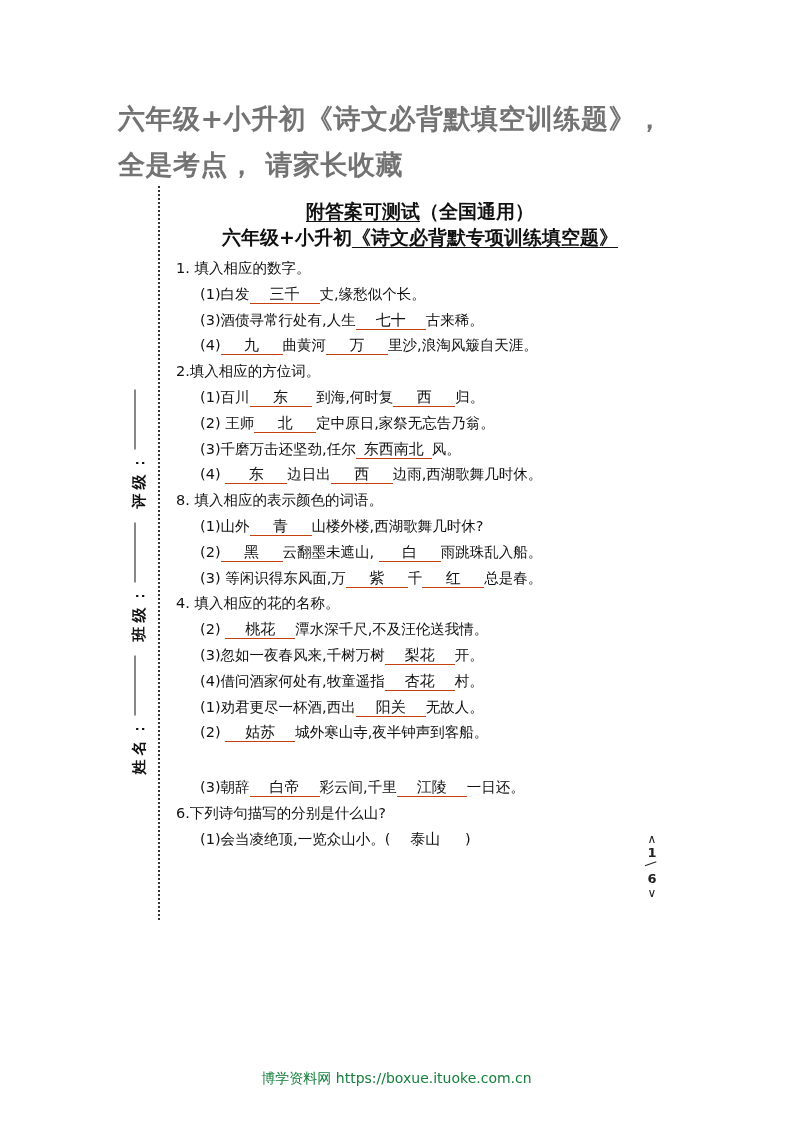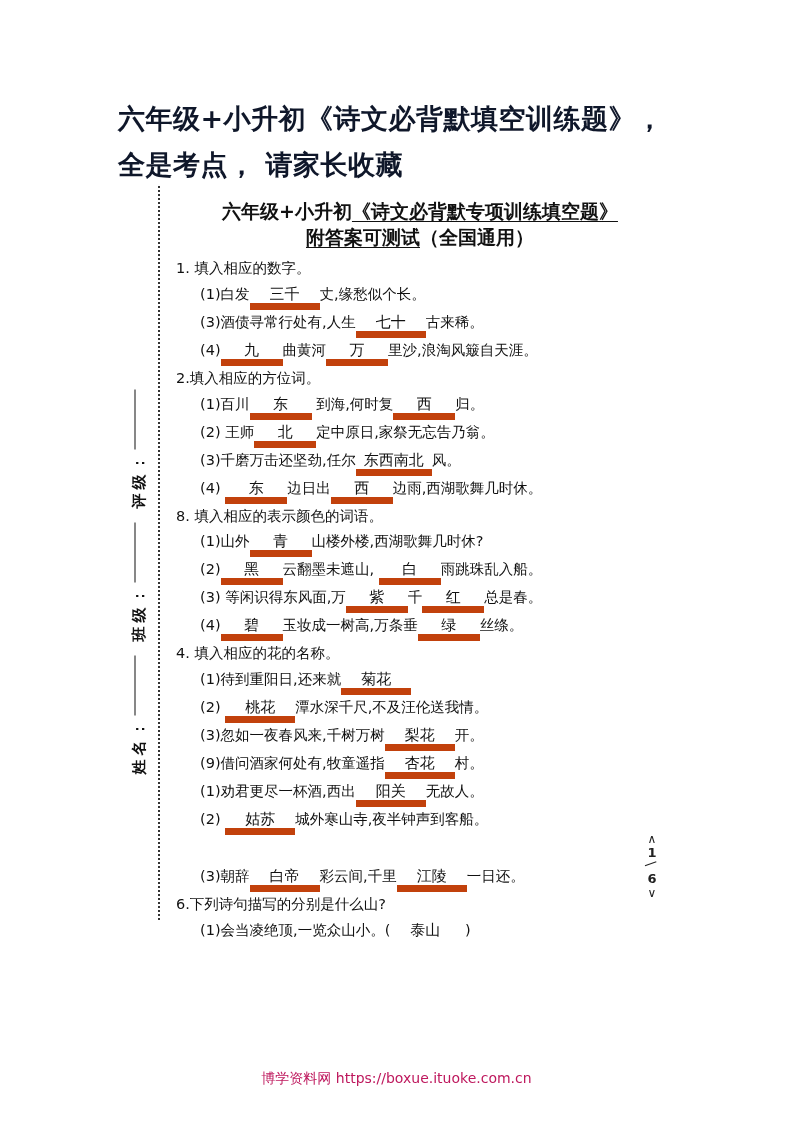--- a/index.html
+++ b/index.html
@@ -1,39 +1,39 @@
 <!DOCTYPE html>
 <html><head>
 <meta charset="utf-8">
 <style>
   html, body { margin: 0; padding: 0; background: #ffffff; }
   body { width: 793px; height: 1122px; position: relative; overflow: hidden;
          font-family: "DejaVu Sans", "Liberation Sans", sans-serif; color: #111; }
   .heading { position: absolute; left: 118px; top: 96px; width: 570px;
-             font-size: 27px; font-weight: bold; line-height: 46px; letter-spacing: 0.5px; color: #0f172a; }
+             font-size: 27px; font-weight: bold; line-height: 46px; letter-spacing: 0.5px; color: #737373; }
   .binding-line { position: absolute; left: 158px; top: 186px; height: 734px; width: 0;
                   border-left: 2px dotted #333; }
   .side-field { position: absolute; left: 124px; top: 370px; width: 30px; height: 410px; }
   .side-rot { position: absolute; left: 15px; top: 205px; transform: translate(-50%, -50%) rotate(-90deg);
               white-space: nowrap; font-size: 15px; font-weight: bold; display: flex; align-items: center; gap: 0; }
   .side-rot .lbl { letter-spacing: 4px; }
   .side-rot .blank { display: inline-block; width: 60px; border-bottom: 1.5px solid #111; margin: 0 14px 0 2px; transform: translateY(-4px); }
   .doc-title { position: absolute; left: 170px; top: 198px; width: 500px; text-align: center;
                font-size: 19px; font-weight: bold; line-height: 26px; }
   .doc-title .u { text-decoration: underline; text-underline-offset: 3px; }
   .content { position: absolute; left: 172px; top: 256px; width: 470px; font-size: 14.5px; line-height: 25.8px; }
   .q-head { padding-left: 4px; }
   .q-item { padding-left: 28px; white-space: nowrap; }
-  .ans { display: inline-block; text-align: center; border-bottom: 7px solid #c2410c; line-height: 18px; font-size: 15px; }
+  .ans { display: inline-block; text-align: center; border-bottom: 1px solid #c2410c; line-height: 18px; font-size: 15px; }
   .ans.plain { border-bottom: none; }
   .pager { position: absolute; left: 641px; top: 832px; width: 22px; text-align: center; font-size: 13px; color: #222; }
   .pager .chev { display: block; height: 14px; line-height: 14px; font-size: 12px; }
   .pager .frac { display: block; line-height: 14px; font-weight: bold; }
   .pager .slash { display: block; height: 8px; transform: rotate(-20deg); border-top: 1.3px solid #222; width: 12px; margin: 3px auto 0 auto; }
-  .footer { position: absolute; left: 0; width: 793px; top: 1070px; text-align: center; font-size: 14px; color: #be185d; }
+  .footer { position: absolute; left: 0; width: 793px; top: 1070px; text-align: center; font-size: 14px; color: #15803d; }
 </style>
 </head>
 <body>
 
 <div class="heading">六年级+小升初《诗文必背默填空训练题》，全是考点，  请家长收藏</div>
 
 <div class="binding-line"></div>
 
 <div class="side-field">
   <div class="side-rot">
@@ -41,47 +41,45 @@
     <span class="blank"></span>
     <span class="lbl">班级：</span>
     <span class="blank"></span>
     <span class="lbl">评级：</span>
     <span class="blank"></span>
   </div>
 </div>
 
 <div class="doc-title">
   <div>
-    <span>六年级+小升初</span><span class="u">《诗文必背默专项训练填空题》</span>
+    <span class="u">附答案可测试</span><span>（全国通用）</span>
   </div>
   <div>
-    <span class="u">附答案可测试</span><span>（全国通用）</span>
+    <span>六年级+小升初</span><span class="u">《诗文必背默专项训练填空题》</span>
   </div>
 </div>
 
 <div class="content" id="content">
     <div class="q-head">1. 填入相应的数字。</div>
     <div class="q-item"><span>(1)白发</span><span class="ans" style="width: 70px;">三千</span><span>丈,缘愁似个长。</span></div>
     <div class="q-item"><span>(3)酒债寻常行处有,人生</span><span class="ans" style="width: 70px;">七十</span><span>古来稀。</span></div>
     <div class="q-item"><span>(4)</span><span class="ans" style="width: 62px;">九</span><span>曲黄河</span><span class="ans" style="width: 62px;">万</span><span>里沙,浪淘风簸自天涯。</span></div>
     <div class="q-head">2.填入相应的方位词。</div>
     <div class="q-item"><span>(1)百川</span><span class="ans" style="width: 62px;">东</span><span> 到海,何时复</span><span class="ans" style="width: 62px;">西</span><span>归。</span></div>
     <div class="q-item"><span>(2) 王师</span><span class="ans" style="width: 62px;">北</span><span>定中原日,家祭无忘告乃翁。</span></div>
     <div class="q-item"><span>(3)千磨万击还坚劲,任尔</span><span class="ans" style="width: 76px;">东西南北</span><span>风。</span></div>
     <div class="q-item"><span>(4) </span><span class="ans" style="width: 62px;">东</span><span>边日出</span><span class="ans" style="width: 62px;">西</span><span>边雨,西湖歌舞几时休。</span></div>
     <div class="q-head">8. 填入相应的表示颜色的词语。</div>
     <div class="q-item"><span>(1)山外</span><span class="ans" style="width: 62px;">青</span><span>山楼外楼,西湖歌舞几时休?</span></div>
     <div class="q-item"><span>(2)</span><span class="ans" style="width: 62px;">黑</span><span>云翻墨未遮山, </span><span class="ans" style="width: 62px;">白</span><span>雨跳珠乱入船。</span></div>
     <div class="q-item"><span>(3) 等闲识得东风面,万</span><span class="ans" style="width: 62px;">紫</span><span>千</span><span class="ans" style="width: 62px;">红</span><span>总是春。</span></div>
-    <div class="q-item"><span>(4)</span><span class="ans" style="width: 62px;">碧</span><span>玉妆成一树高,万条垂</span><span class="ans" style="width: 62px;">绿</span><span>丝绦。</span></div>
     <div class="q-head">4. 填入相应的花的名称。</div>
-    <div class="q-item"><span>(1)待到重阳日,还来就</span><span class="ans" style="width: 70px;">菊花</span><span></span></div>
     <div class="q-item"><span>(2) </span><span class="ans" style="width: 70px;">桃花</span><span>潭水深千尺,不及汪伦送我情。</span></div>
     <div class="q-item"><span>(3)忽如一夜春风来,千树万树</span><span class="ans" style="width: 70px;">梨花</span><span>开。</span></div>
-    <div class="q-item"><span>(9)借问酒家何处有,牧童遥指</span><span class="ans" style="width: 70px;">杏花</span><span>村。</span></div>
+    <div class="q-item"><span>(4)借问酒家何处有,牧童遥指</span><span class="ans" style="width: 70px;">杏花</span><span>村。</span></div>
     <div class="q-item"><span>(1)劝君更尽一杯酒,西出</span><span class="ans" style="width: 70px;">阳关</span><span>无故人。</span></div>
     <div class="q-item"><span>(2) </span><span class="ans" style="width: 70px; text-align: center;">姑苏</span><span>城外寒山寺,夜半钟声到客船。</span></div>
     <div class="q-item"><span>(3)朝辞</span><span class="ans" style="width: 70px;">白帝</span><span>彩云间,千里</span><span class="ans" style="width: 70px; margin-top: 32px;">江陵</span><span>一日还。</span></div>
     <div class="q-head">6.下列诗句描写的分别是什么山?</div>
     <div class="q-item"><span>(1)会当凌绝顶,一览众山小。(</span><span class="ans plain" style="width: 70px;">泰山</span><span> )</span></div>
   </div>
 
 <div class="pager">
   <span class="chev">∧</span>
   <span class="frac">1</span>

